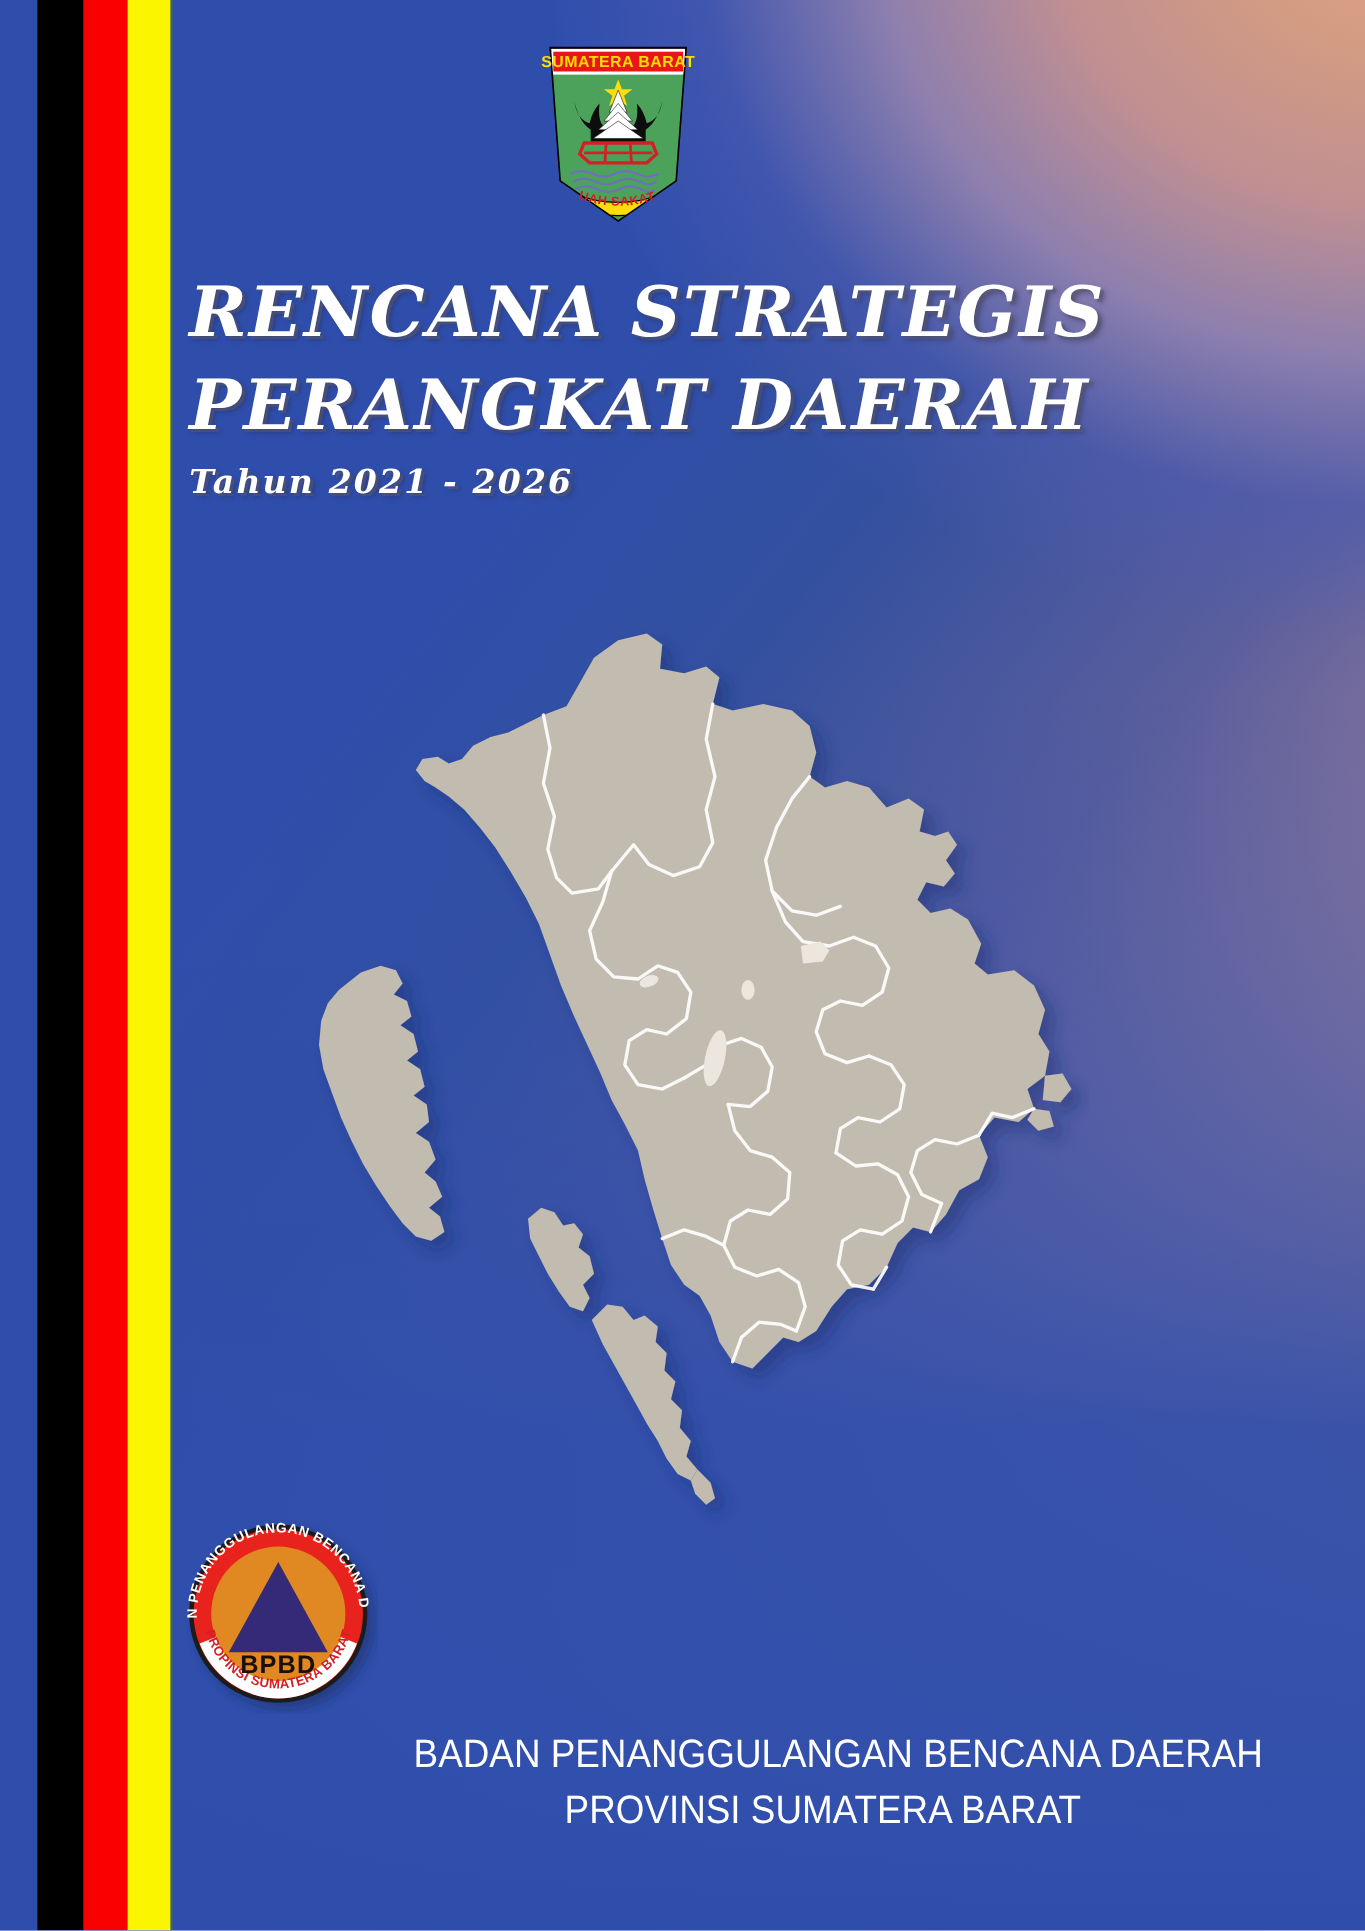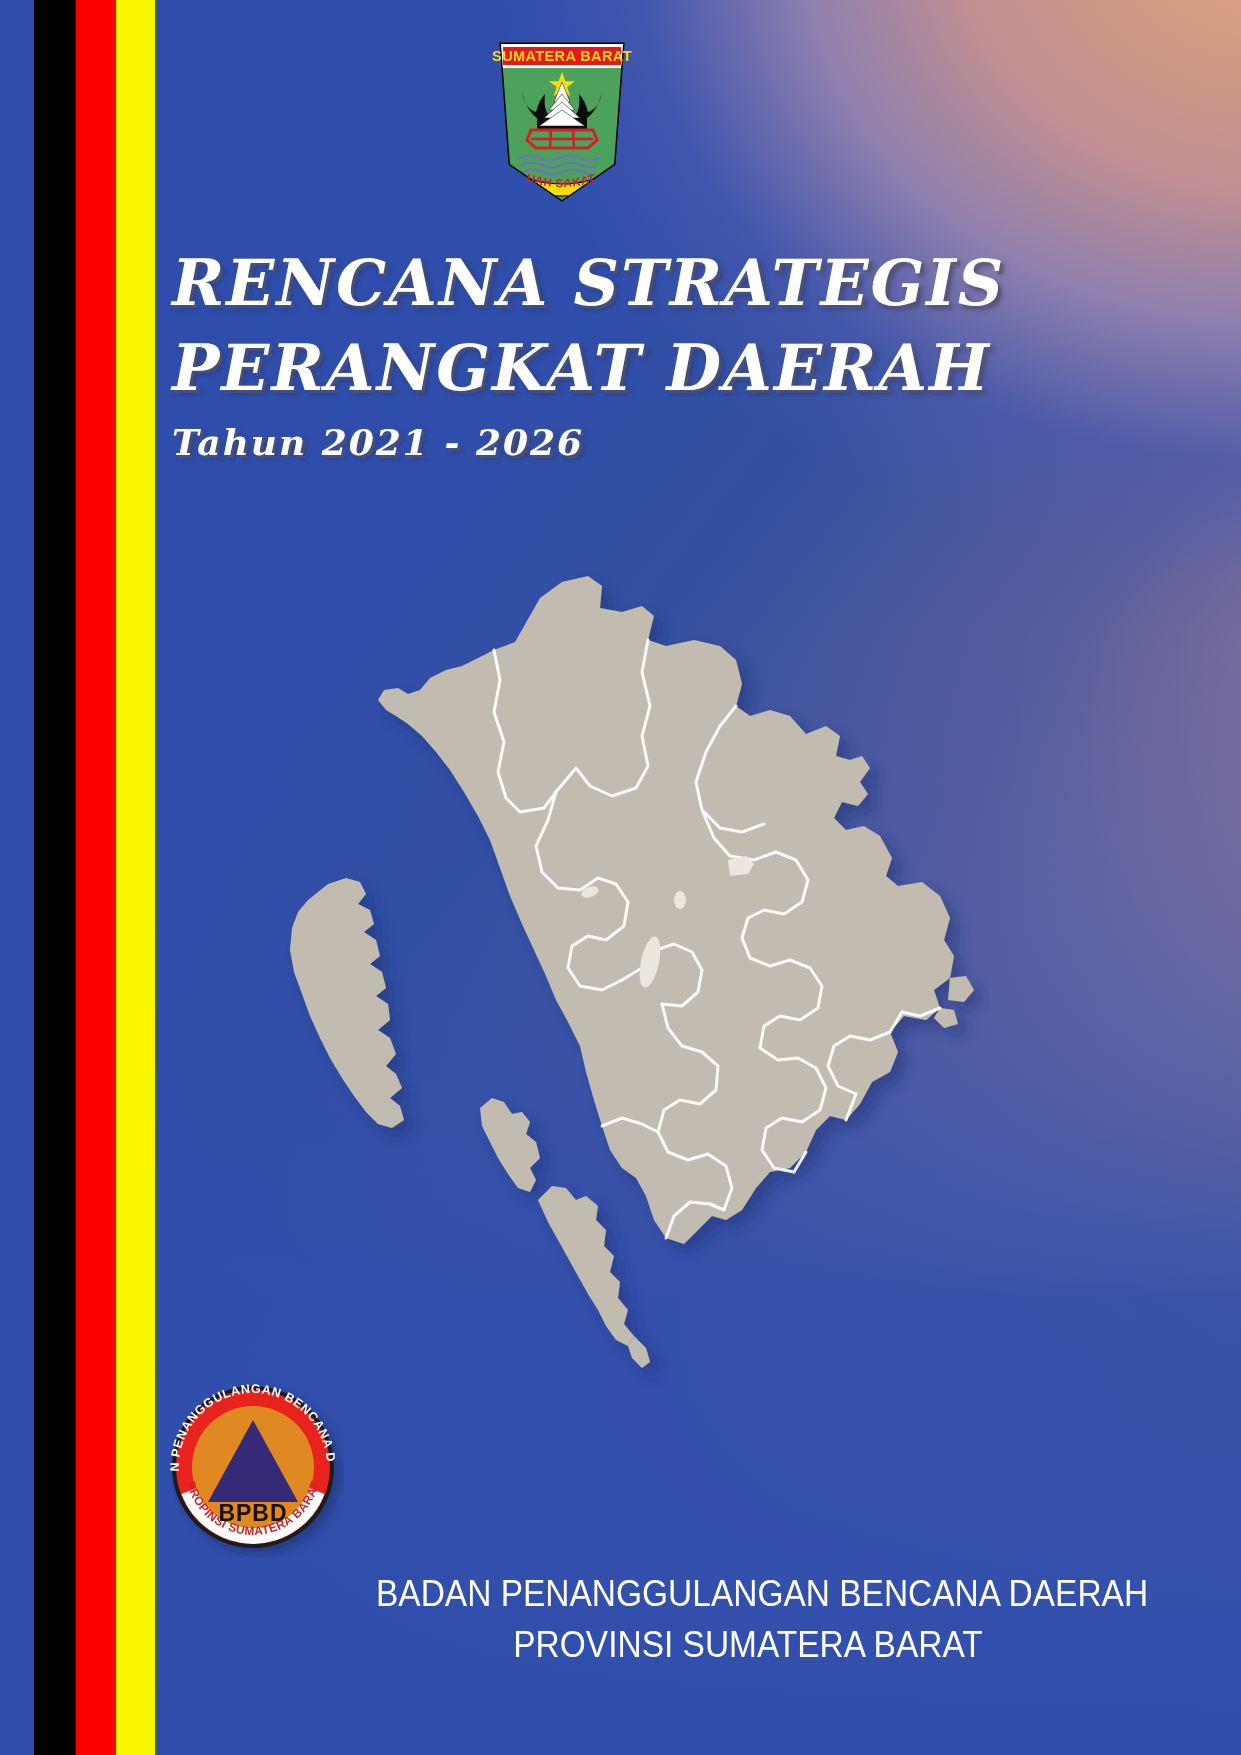--- a/index.html
+++ b/index.html
@@ -69,21 +69,21 @@
     letter-spacing: 2px;
     line-height: 1.0;
     white-space: nowrap;
     text-shadow:
        3px 3px 0 rgba(90,90,110,0.55),
        4px 4px 5px rgba(40,40,70,0.45);
     font-style: italic;
   }
   .title-1 { font-size: 63px; margin-bottom: 22px; }
   .title-2 { font-size: 63px; margin-bottom: 24px; }
-  .title-3 { font-size: 36px; letter-spacing: 2px; }
+  .title-3 { font-size: 30px; letter-spacing: 2px; }
 
   
   .map-wrap {
     position: absolute;
     left: 250px; top: 520px;
     width: 740px; height: 880px;
   }
   .map-svg { display: block; width: 740px; height: 880px; }
 
   

